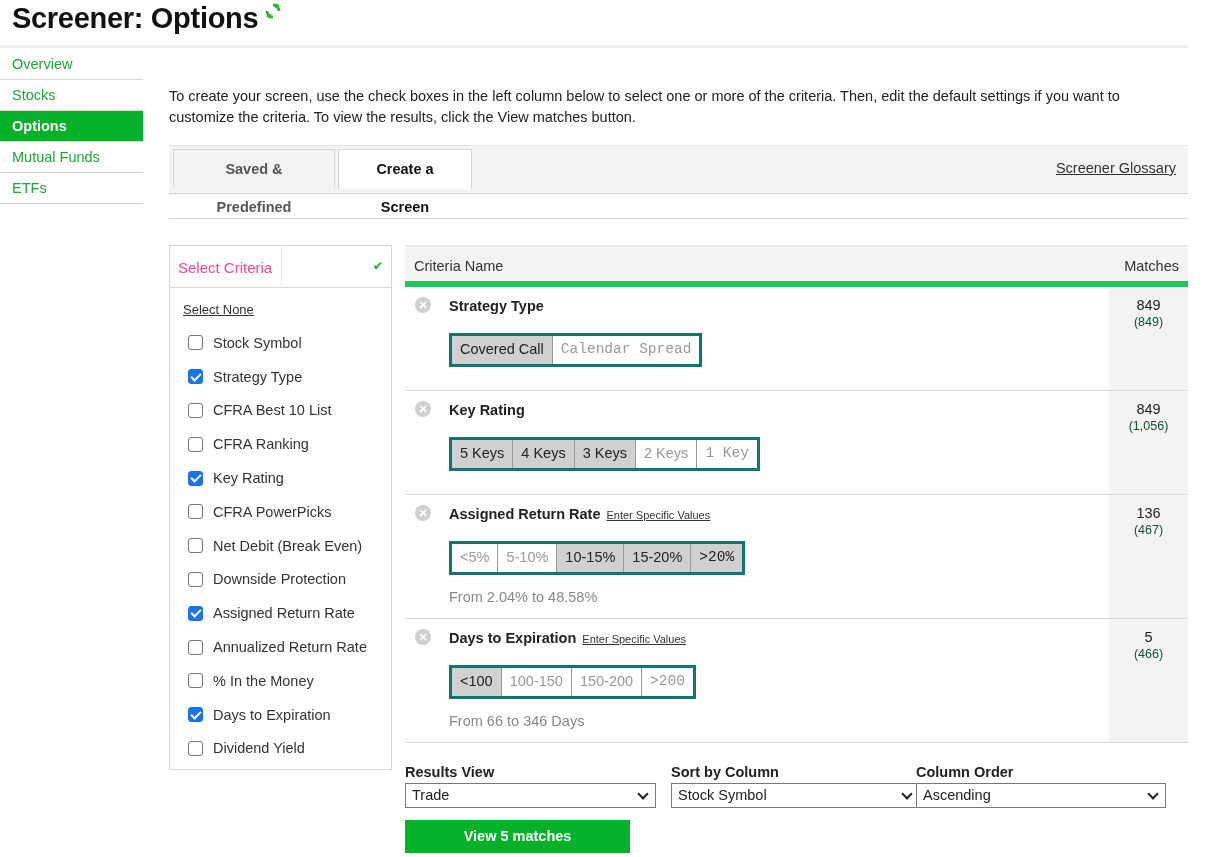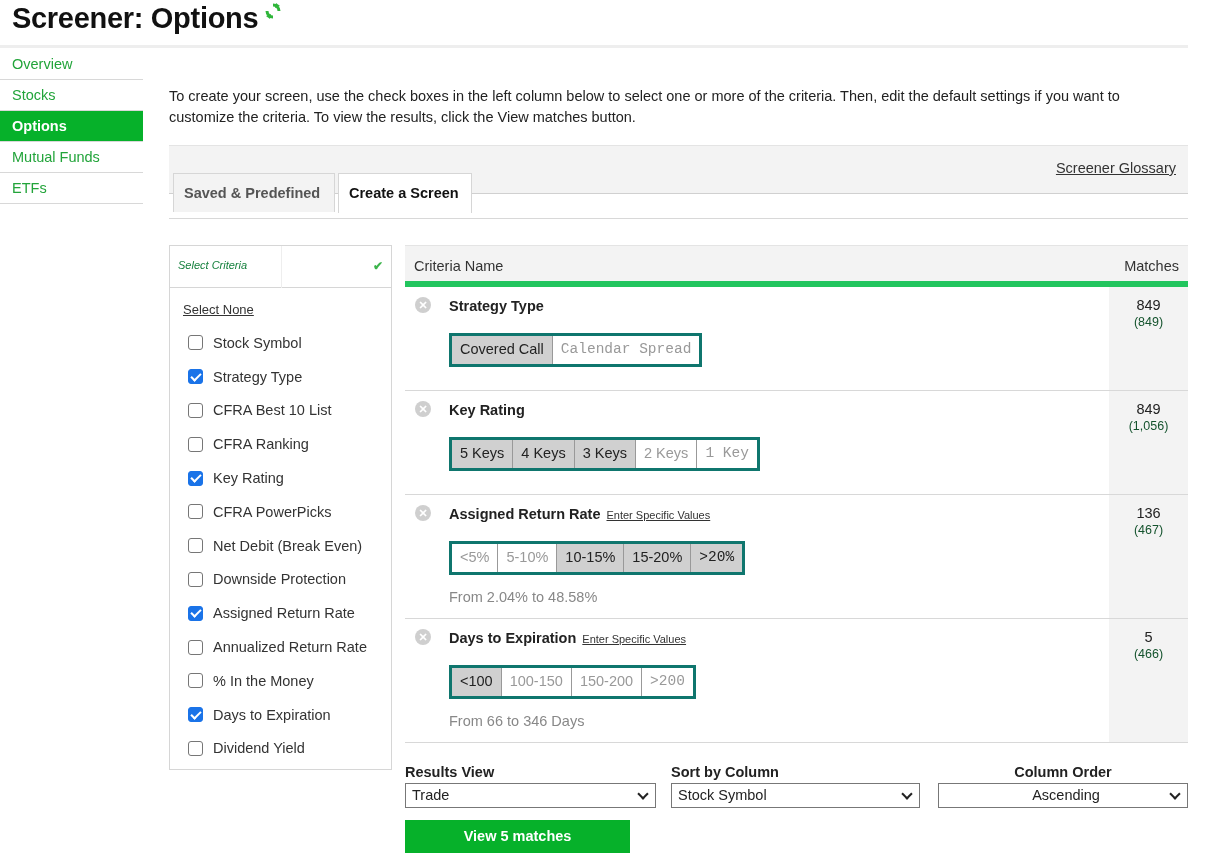--- a/index.html
+++ b/index.html
@@ -9,29 +9,29 @@
   .refresh-icon { margin-left: 6px; width: 18px; height: 18px; display: inline-block; }
   .title-rule { position: absolute; left: 0; top: 45px; width: 1188px; height: 3px; background: #eee; }
 
   .sidebar { position: absolute; left: 0; top: 49px; width: 143px; }
   .side-item { display: block; height: 31px; line-height: 30px; padding-left: 12px; font-size: 14.5px; color: #22a43a; border-bottom: 1px solid #d8d8d8; cursor: pointer; }
   .side-item.active { background: #06b12a; color: #fff; font-weight: bold; }
 
   .intro { position: absolute; left: 169px; top: 86px; width: 1010px; font-size: 14.5px; line-height: 21px; color: #222; }
 
   .tabbar { position: absolute; left: 169px; top: 145px; width: 1019px; height: 49px; background: #f3f3f3; border-top: 1px solid #e4e4e4; border-bottom: 1px solid #d0d0d0; }
-  .tab { position: absolute; top: 27px; height: 39px; padding: 0 10px; line-height: 38px; font-size: 14.5px; font-weight: bold; border: 1px solid #d6d6d6; border-bottom: none; cursor: pointer; }
+  .tab { position: absolute; top: 3px; height: 39px; padding: 0 20px; line-height: 38px; font-size: 14.5px; font-weight: bold; border: 1px solid #d6d6d6; border-bottom: none; cursor: pointer; text-align: center; }
   .tab.inactive { left: 4px; width: 162px; background: #f3f3f3; color: #555; }
   .tab.active { left: 169px; width: 134px; background: #fff; color: #111; height: 40px; }
   .glossary { position: absolute; right: 12px; top: 14px; font-size: 14.5px; color: #333; text-decoration: underline; cursor: pointer; }
   .rule2 { position: absolute; left: 169px; top: 218px; width: 1019px; height: 1px; background: #d8d8d8; }
 
   .criteria-panel { position: absolute; left: 169px; top: 245px; width: 223px; height: 525px; border: 1px solid #d6d6d6; }
   .crit-head { height: 42px; border-bottom: 1px solid #d6d6d6; position: relative; }
-  .crit-head-label { position: absolute; left: 8px; top: 13px; font-size: 11px; color: #15803d; font-style: italic; }
+  .crit-head-label { position: absolute; left: 8px; top: 13px; font-size: 15px; color: #ec4899; }
   .crit-head-sep { position: absolute; left: 111px; top: 0; width: 1px; height: 42px; background: #eee; }
   .crit-check { position: absolute; right: 8px; top: 13px; color: #3cb44b; font-size: 12px; font-weight: bold; }
   .select-none { position: absolute; left: 13px; top: 56px; font-size: 13px; color: #333; text-decoration: underline; cursor: pointer; }
   .crit-list { position: absolute; left: 18px; top: 80px; }
   .crit-item { height: 33.8px; display: flex; align-items: center; font-size: 14.5px; color: #333; cursor: pointer; }
   .cb { width: 15px; height: 15px; border: 1px solid #767676; border-radius: 3px; margin-right: 10px; display: inline-flex; align-items: center; justify-content: center; background: #fff; flex: 0 0 auto; }
   .cb.checked { background: #1a73e8; border-color: #1a73e8; }
   .cb.checked::after { content: ""; width: 4px; height: 8px; border: solid #fff; border-width: 0 2px 2px 0; transform: rotate(45deg); margin-top: -2px; }
 
   .table { position: absolute; left: 405px; top: 245px; width: 783px; }
@@ -232,21 +232,21 @@
       <span class="chev"></span>
     </div>
   </div>
   <div class="ctrl" style="left:266px; width:249px;">
     <div class="ctrl-label">Sort by Column</div>
     <div class="select">
       <span>Stock Symbol</span>
       <span class="chev"></span>
     </div>
   </div>
-  <div class="ctrl" style="left:533px; width:250px;text-align:center;">
+  <div class="ctrl" style="left:511px; width:250px;">
     <div class="ctrl-label">Column Order</div>
     <div class="select">
       <span>Ascending</span>
       <span class="chev"></span>
     </div>
   </div>
   <button class="view-btn">View 5 matches</button>
 </div>
 
 </body></html>

